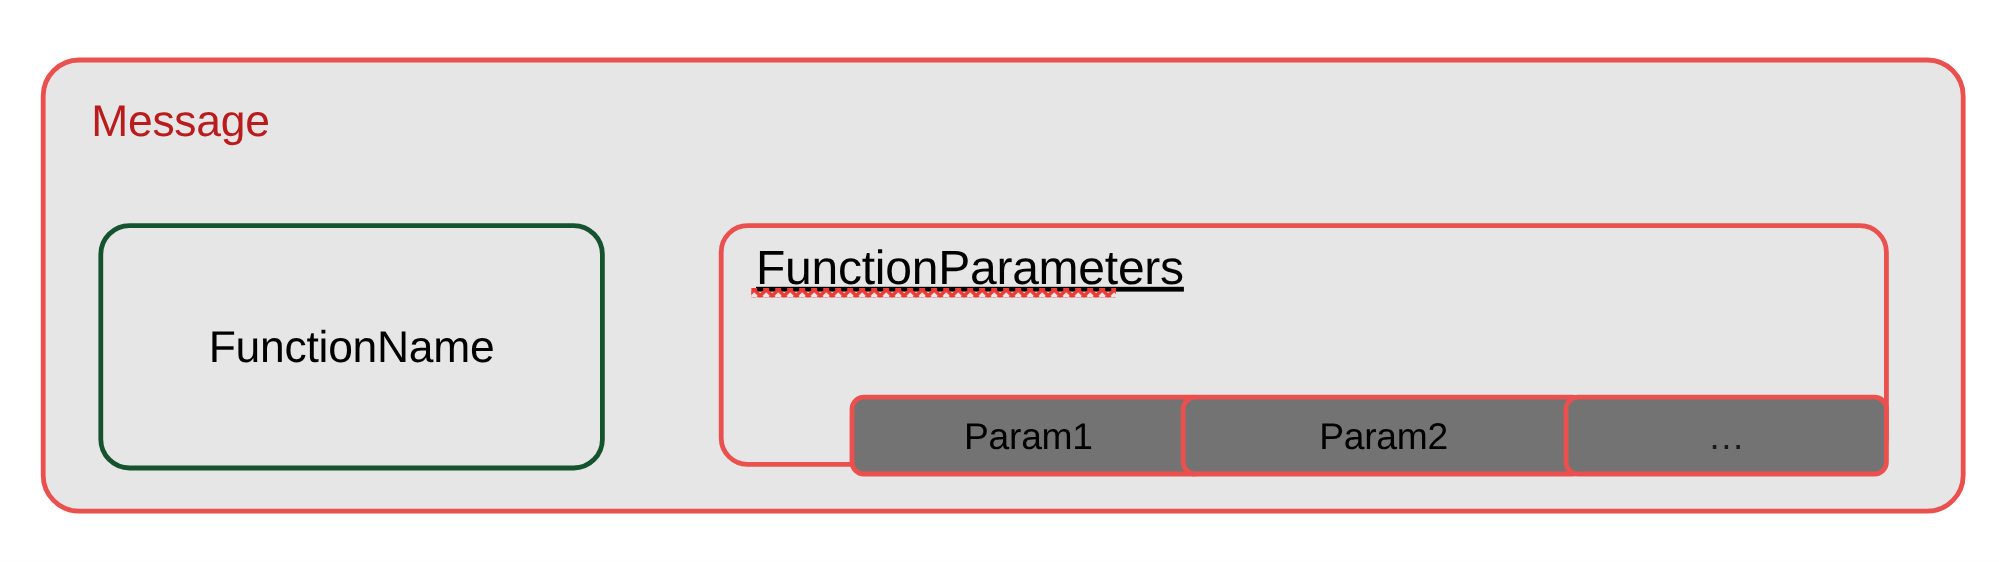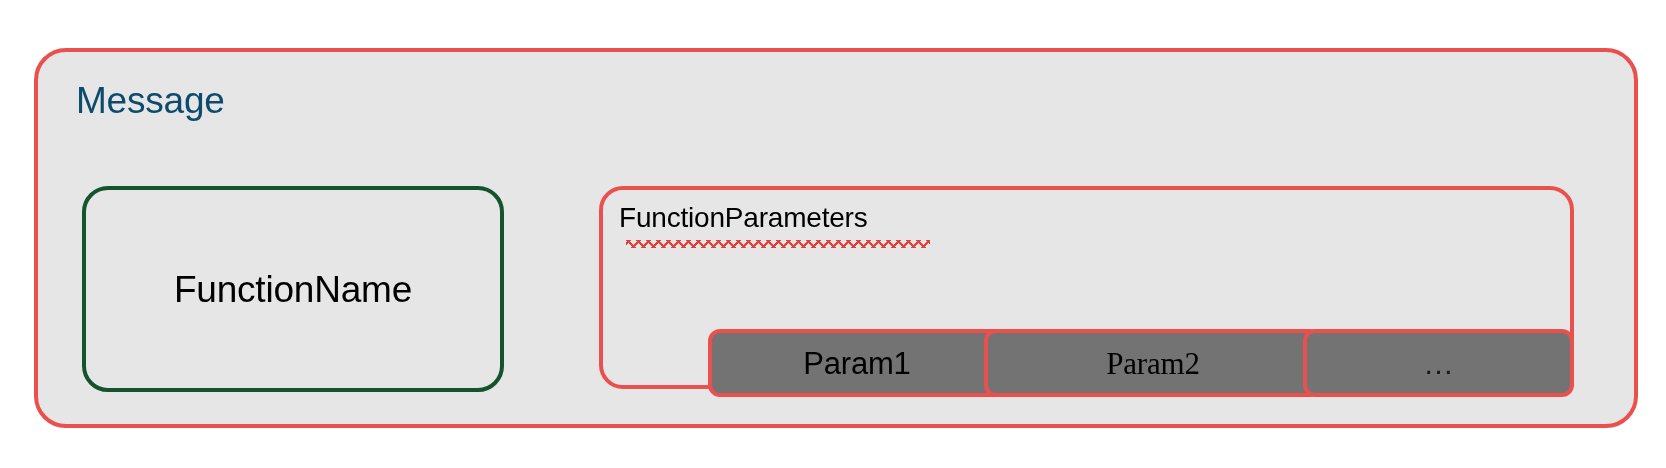--- a/index.html
+++ b/index.html
@@ -33,21 +33,21 @@
     border: 4px solid #ea504d;
     border-radius: 32px;
   }
 
   .message-label {
     position: absolute;
     left: 38px;
     top: 30px;
     font-size: 37px;
     line-height: 1;
-    color: #0c4a6e;
+    color: #b91c1c;
     white-space: nowrap;
     letter-spacing: -0.2px;
   }
 
   
   .function-name-box {
     position: absolute;
     left: 44px;
     top: 134px;
     width: 422px;
@@ -77,27 +77,28 @@
     width: 975px;
     height: 203px;
     box-sizing: border-box;
     background: #e6e6e6;
     border: 4px solid #ea504d;
     border-radius: 24px;
   }
 
   .function-params-label {
     position: absolute;
-    left: 16px;
+    left: 27px;
     top: 14px;
-    font-size: 28px;
+    font-size: 40px;
     line-height: 1;
     color: #000000;
     white-space: nowrap;
     letter-spacing: -0.2px;
+    text-decoration: underline;
   }
 
   
   .squiggle {
     position: absolute;
     left: 23px;
     top: 50px;
     width: 304px;
     height: 8px;
     background-repeat: repeat-x;
@@ -133,21 +134,21 @@
 
   .param-chip .chip-label {
     font-size: 31px;
     line-height: 1;
     color: #000000;
     white-space: nowrap;
     letter-spacing: -0.2px;
   }
 
   .param-chip.p1 { left: 105px;  width: 298px; }
-  .param-chip.p2 { left: 381px;  width: 338px; font-family: Liberation Serif, serif; }
+  .param-chip.p2 { left: 381px;  width: 338px; }
   .param-chip.p3 { left: 700px;  width: 271px; }
 
   .param-chip.p3 .chip-label {
     font-size: 31px;
     color: #1a1a1a;
   }
 </style>
 </head>
 <body>
 

